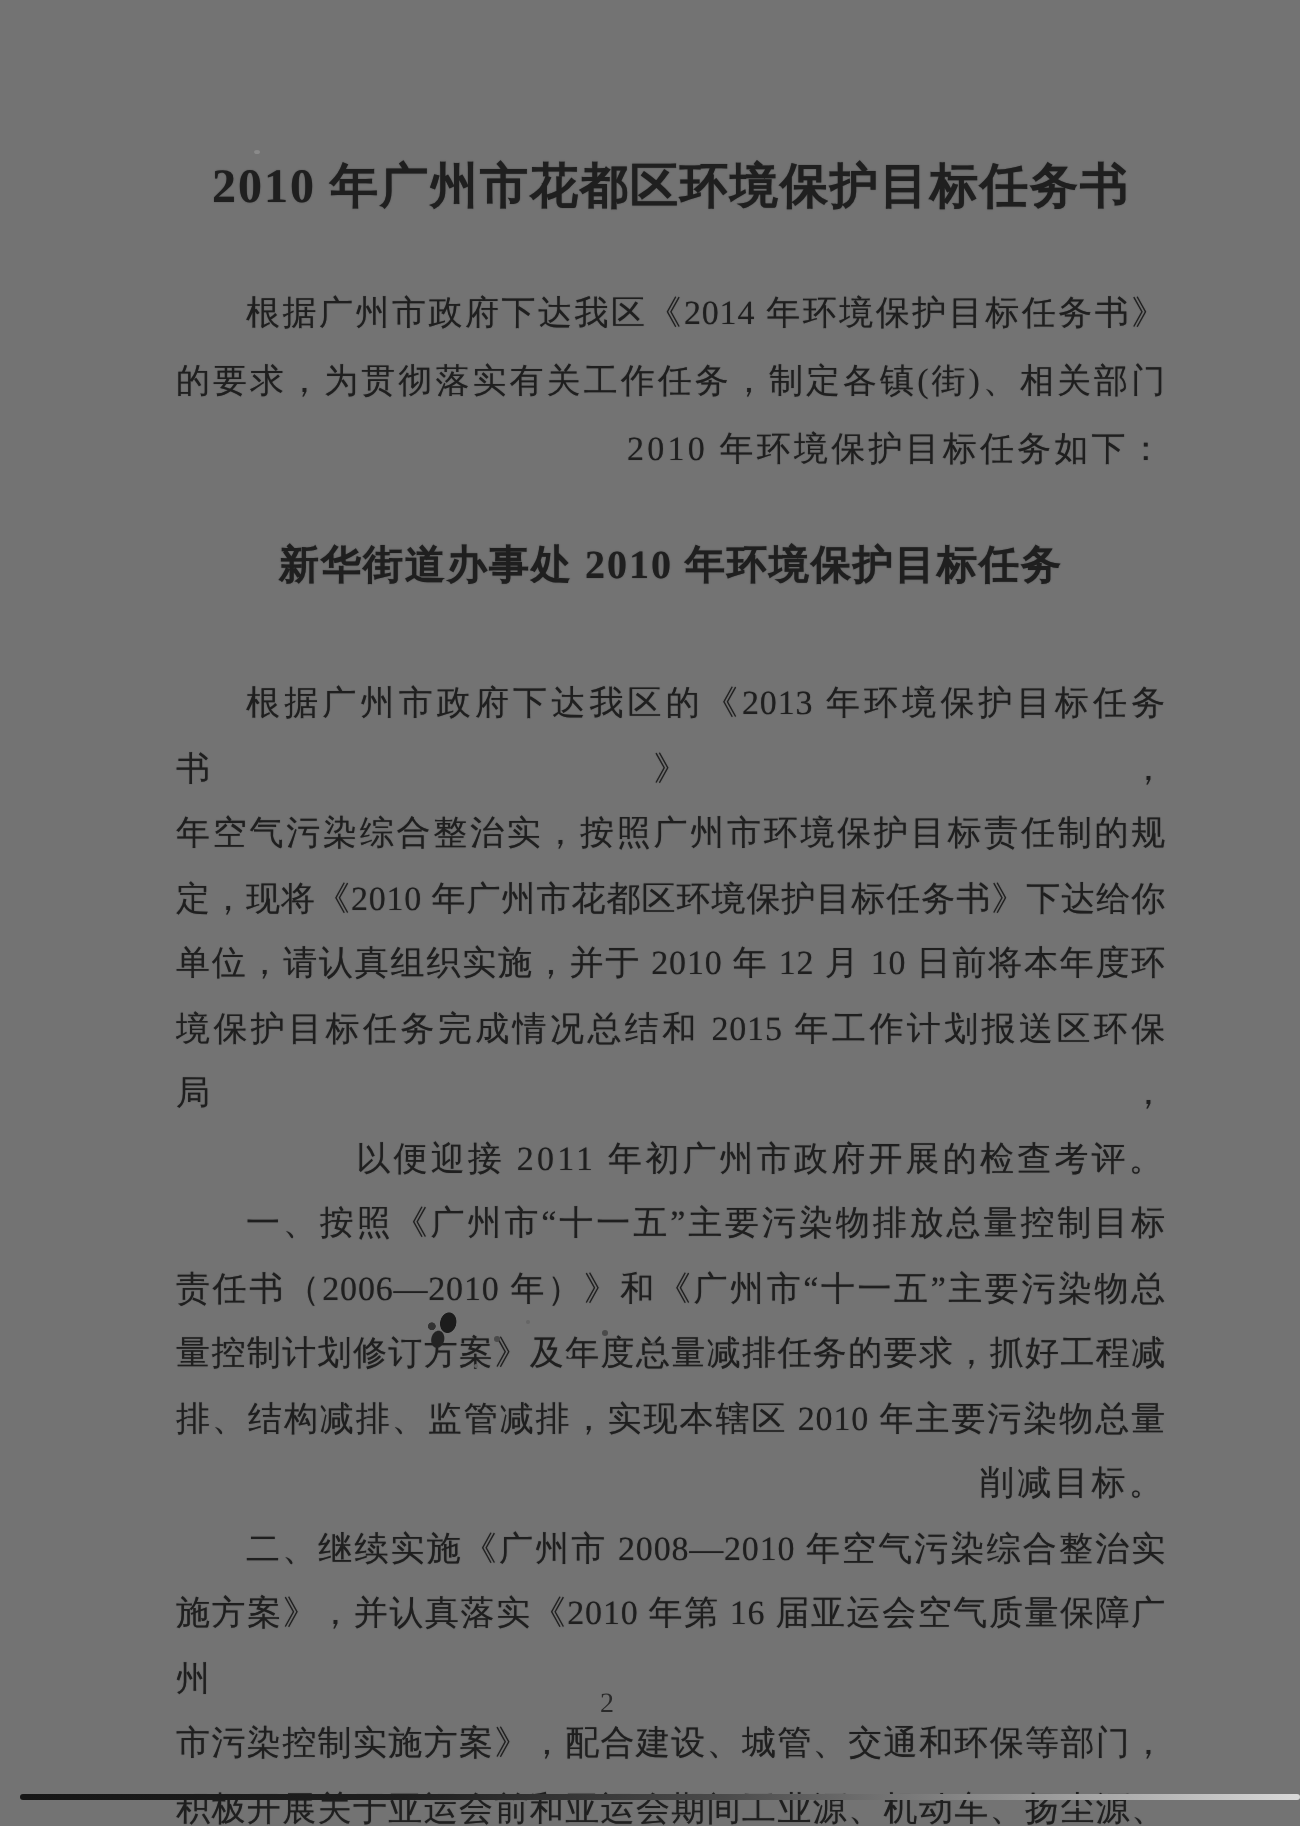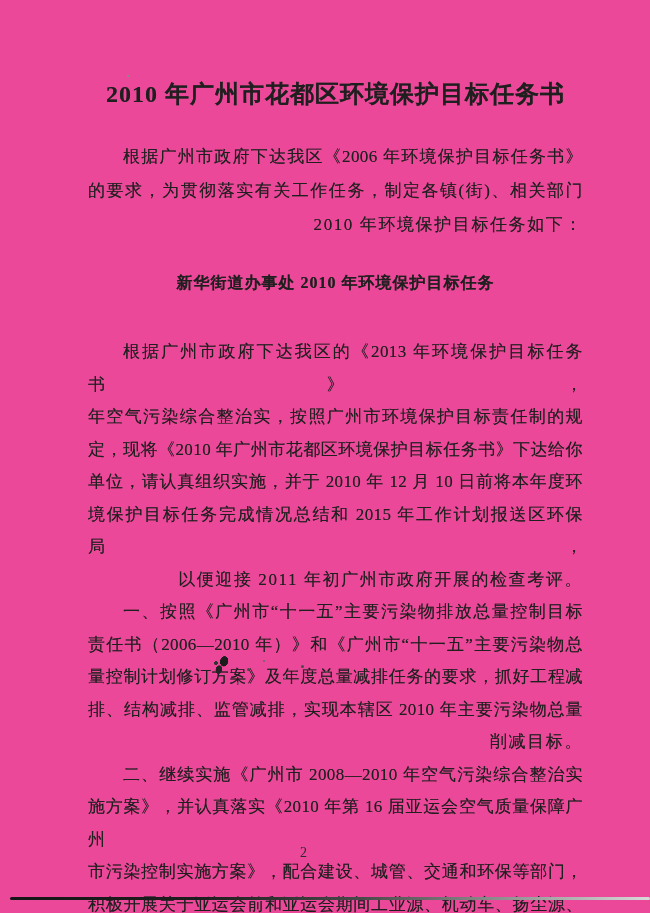--- a/index.html
+++ b/index.html
@@ -7,21 +7,21 @@
     padding: 0;
     width: 650px;
     height: 913px;
     overflow: hidden;
     background: #ffffff;
   }
   .page {
     position: relative;
     width: 650px;
     height: 913px;
-    background: #ec4899;
+    background: #737373;
     font-family: "Liberation Serif", "DejaVu Serif", serif;
     color: #1f1f1f;
   }
   .content {
     position: absolute;
     left: 88px;
     top: 0;
     width: 495px;
   }
   .doc-title {
@@ -31,21 +31,21 @@
     font-size: 24px;
     font-weight: 700;
     letter-spacing: 1px;
     line-height: 36px;
     text-shadow: 0 0 0.6px rgba(30,30,30,0.65);
   }
   .section-title {
     margin: 0;
     margin-top: 22px;
     text-align: center;
-    font-size: 16px;
+    font-size: 20px;
     font-weight: 700;
     letter-spacing: 1px;
     line-height: 38px;
     text-shadow: 0 0 0.6px rgba(30,30,30,0.65);
   }
   .para.intro {
     margin-top: 28px;
   }
   .para.body-block {
     margin-top: 34px;
@@ -118,21 +118,21 @@
 </style>
 </head>
 <body>
 
 <div class="page">
   <div class="content">
 
     <h1 class="doc-title">2010 年广州市花都区环境保护目标任务书</h1>
 
     <div class="para intro">
-      <div class="line jl indent">根据广州市政府下达我区《2006 年环境保护目标任务书》</div>
+      <div class="line jl indent">根据广州市政府下达我区《2014 年环境保护目标任务书》</div>
       <div class="line jl">的要求，为贯彻落实有关工作任务，制定各镇(街)、相关部门</div>
       <div class="line">2010 年环境保护目标任务如下：</div>
     </div>
 
     <h2 class="section-title">新华街道办事处 2010 年环境保护目标任务</h2>
 
     <div class="para body-block">
       <div class="line jl indent">根据广州市政府下达我区的《2013 年环境保护目标任务书》，</div>
       <div class="line jl">年空气污染综合整治实，按照广州市环境保护目标责任制的规</div>
       <div class="line jl">定，现将《2010 年广州市花都区环境保护目标任务书》下达给你</div>

